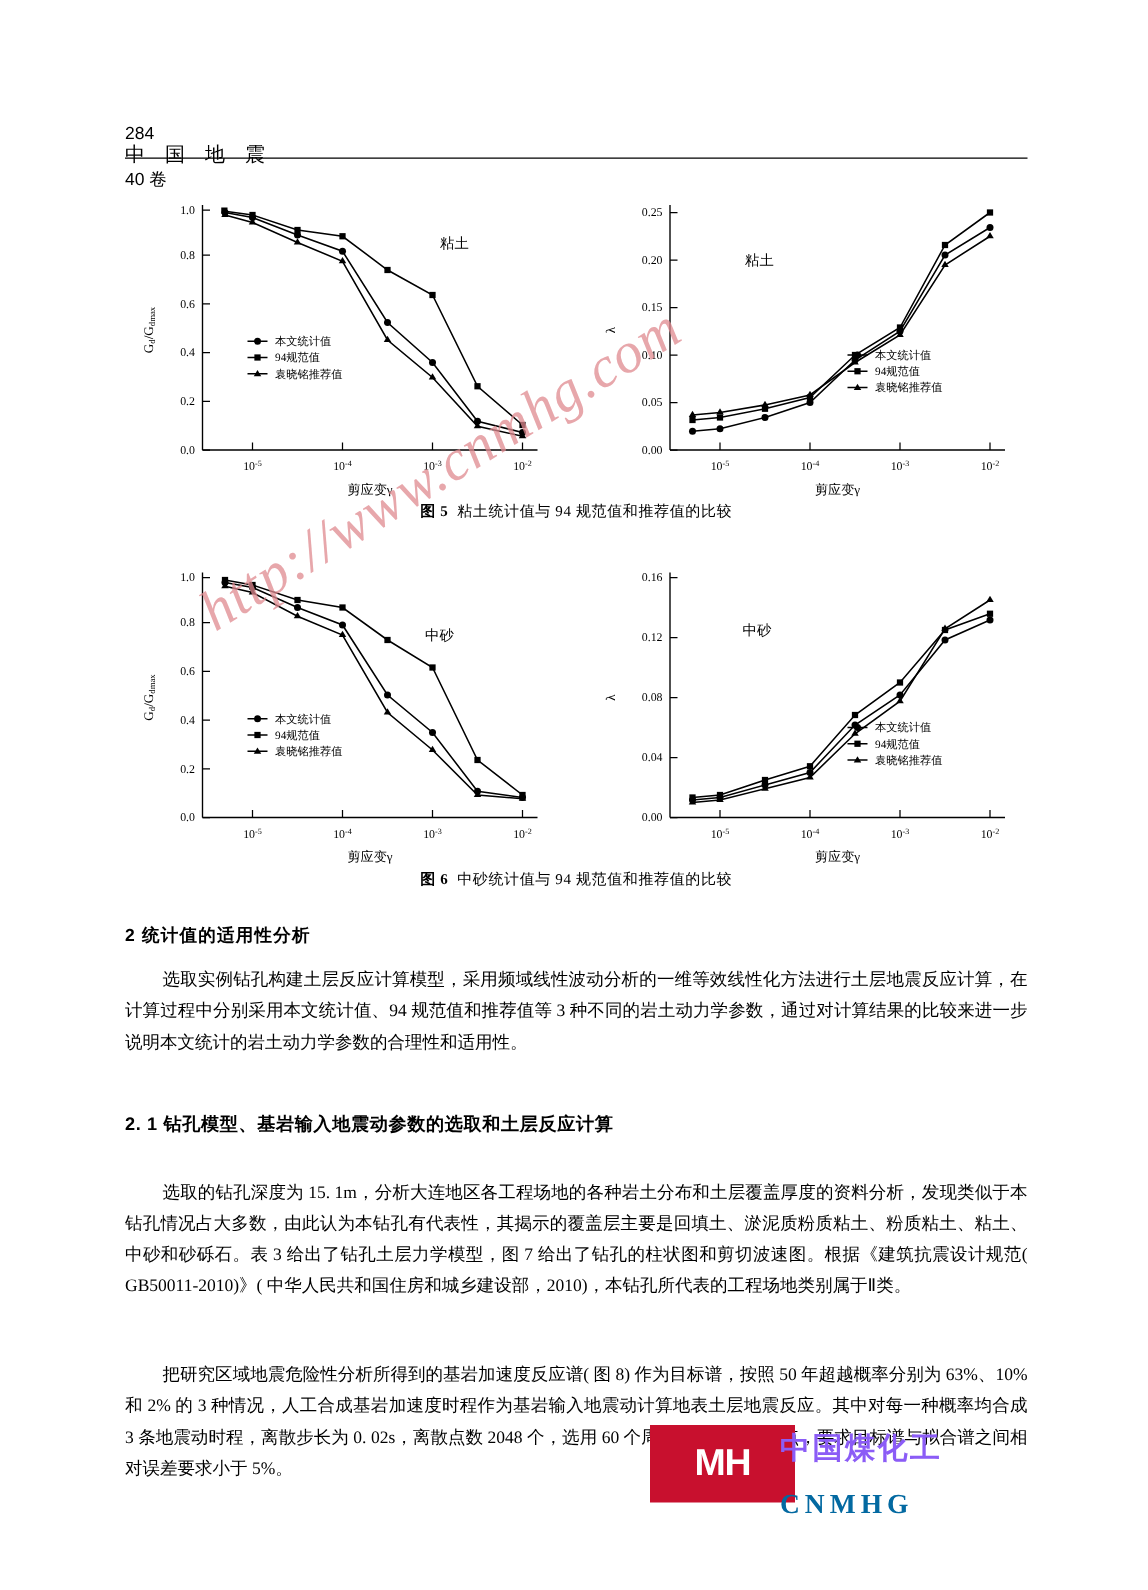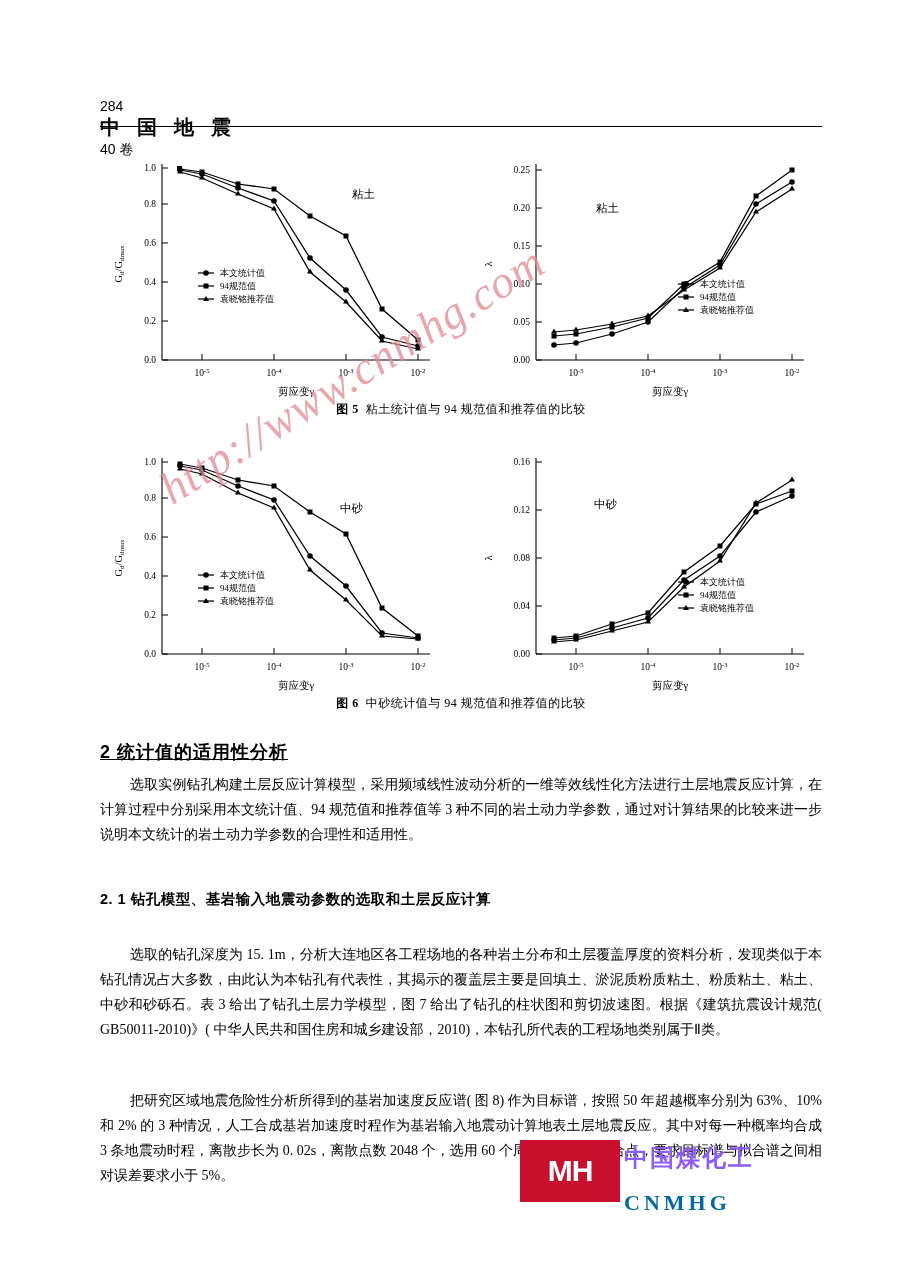--- a/index.html
+++ b/index.html
@@ -1,48 +1,48 @@
 <!DOCTYPE html>
 <html><head>
 <meta charset="utf-8">
 <style>
   html,body{margin:0;padding:0;}
   body{width:918px;height:1272px;background:#ffffff;font-family:"Liberation Serif",serif;color:#000;position:relative;overflow:hidden;}
   .page{position:relative;width:918px;height:1272px;}
   
   .hdr{position:absolute;left:100px;top:98px;width:720px;display:flex;align-items:baseline;justify-content:space-between;flex-direction:column;}
   .hdr .pnum{font-size:14px;font-family:"Liberation Sans",sans-serif;}
-  .hdr .jtitle{font-size:20px;font-weight:bold;letter-spacing:6px;}
+  .hdr .jtitle{font-size:16px;font-weight:normal;letter-spacing:6px;}
   .hdr .vol{font-size:14px;font-family:"Liberation Sans",sans-serif;}
   .rule{position:absolute;left:100px;top:126px;width:722px;height:1px;background:#000;}
   
   .figwrap{position:absolute;left:100px;width:722px;}
   .figrow{display:flex;justify-content:space-between;}
   .cap{text-align:center;font-size:12px;margin-top:4px;letter-spacing:0.5px;}
   .cap b{font-weight:bold;}
   svg{display:block;}
   .axis{stroke:#000;stroke-width:1.1;fill:none;}
   .tickline{stroke:#000;stroke-width:1;}
   .ticktxt{font-family:"Liberation Serif",serif;font-size:9.5px;fill:#000;}
   .expo{font-family:"Liberation Serif",serif;font-size:9.5px;fill:#000;}
   .expo tspan.sup{font-size:6.5px;baseline-shift:super;}
   .axlabel{font-family:"Liberation Serif",serif;font-size:10.5px;fill:#000;}
   .plotlabel{font-family:"Liberation Serif",serif;font-size:11.5px;fill:#000;}
   .legtxt{font-family:"Liberation Serif",serif;font-size:9px;fill:#000;}
   .curve{fill:none;stroke:#000;stroke-width:1.25;}
   
   .sect{position:absolute;left:100px;font-family:"Liberation Sans",sans-serif;}
-  h2.s1{font-size:18px;font-weight:bold;margin:0;letter-spacing:1px;text-decoration:underline;}
+  h2.s1{font-size:14px;font-weight:bold;margin:0;letter-spacing:1px;}
   h3.s2{font-size:14.5px;font-weight:bold;margin:0;letter-spacing:0.5px;}
   h4.s3{font-size:13.5px;margin:0;letter-spacing:0.5px;}
   p.para{font-size:14px;line-height:25px;margin:0;text-align:justify;text-justify:inter-ideograph;font-family:"Liberation Serif",serif;}
   p.para.indent{text-indent:30px;}
   .wm-text{position:absolute;left:150px;top:470px;transform:rotate(-32deg);transform-origin:left top;font-family:"Liberation Serif",serif;font-size:46px;color:#e08a90;opacity:.75;white-space:nowrap;font-style:italic;letter-spacing:1px;}
   .logo{position:absolute;left:520px;top:1140px;width:260px;height:66px;}
-  .logo .mark{position:absolute;left:0;top:0;width:100px;height:62px;background:#c8102e;color:#fff;font-family:"Liberation Sans",sans-serif;font-weight:bold;font-size:30px;line-height:30px;display:flex;align-items:center;justify-content:center;letter-spacing:-1px;}
+  .logo .mark{position:absolute;left:0;top:0;width:116px;height:62px;background:#c8102e;color:#fff;font-family:"Liberation Sans",sans-serif;font-weight:bold;font-size:30px;line-height:30px;display:flex;align-items:center;justify-content:center;letter-spacing:-1px;}
   .logo .txt1{position:absolute;left:104px;top:2px;font-size:24px;font-weight:bold;font-family:"Liberation Sans",sans-serif;color:#8b5cf6;letter-spacing:2px;}
   .logo .txt2{position:absolute;left:104px;top:50px;font-size:22px;font-weight:bold;font-family:Liberation Serif, serif;color:#0369a1;letter-spacing:4px;}
   .logo .bars{position:absolute;left:0;top:0;width:96px;height:62px;}
 </style>
 </head>
 <body>
 
 <div class="page">
 
   <div class="hdr">

